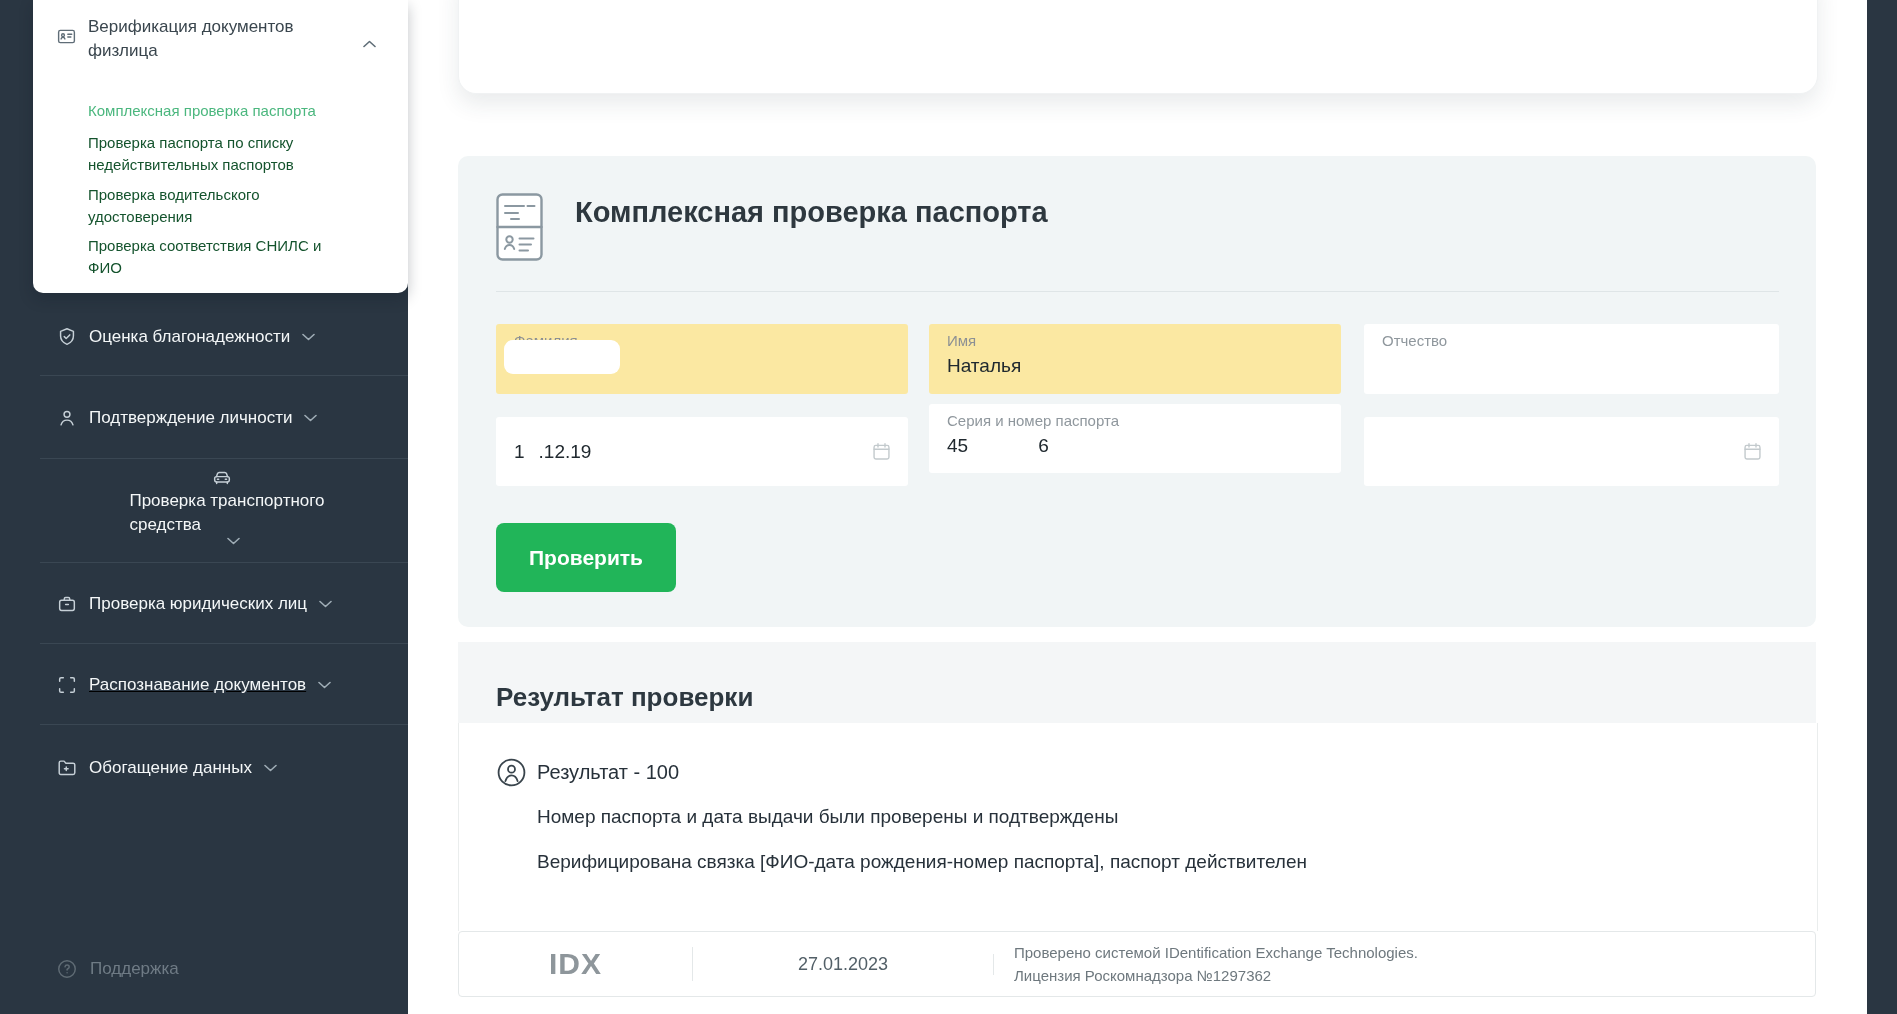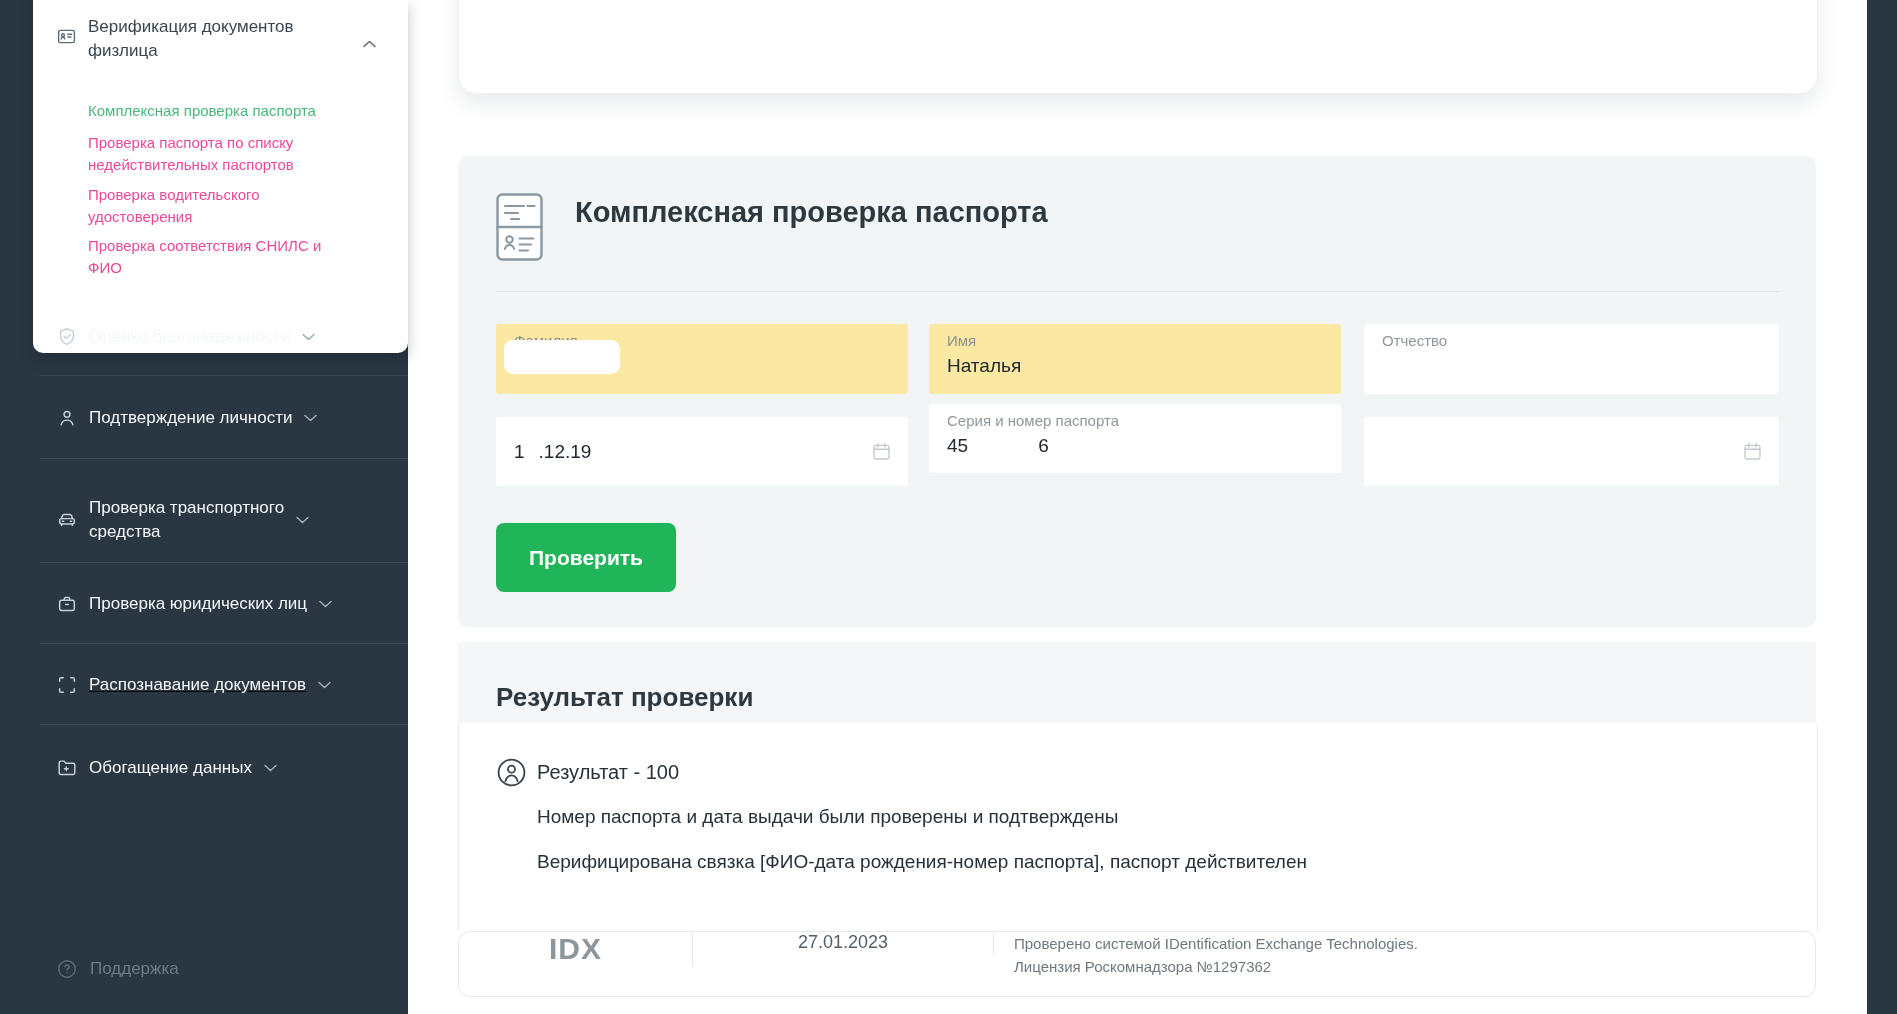--- a/index.html
+++ b/index.html
@@ -10,45 +10,45 @@
     -webkit-font-smoothing:antialiased;
   }
   .abs{position:absolute;}
   svg{display:block;}
 
   
   .sidebar{left:0;top:0;width:408px;height:1014px;background:#2a3642;}
   .right-strip{left:1867px;top:0;width:30px;height:1014px;background:#2a3642;}
 
   .submenu-panel{
-    left:33px;top:0;width:375px;height:353px;background:#ffffff;
+    left:33px;top:0;width:375px;height:293px;background:#ffffff;
     border-radius:0 0 10px 10px;box-shadow:0 6px 14px rgba(15,25,35,.25);
   }
   .submenu-header-icon{left:23px;top:26px;color:#5f6d77;}
   .submenu-title{
     left:55px;top:15px;width:270px;font-size:17px;line-height:24px;
     color:#3a464e;white-space:pre-line;
   }
   .submenu-chevron{left:330px;top:40px;color:#5f6d77;cursor:pointer;}
   .submenu-item{
-    left:55px;width:305px;font-size:15px;line-height:22px;color:#ec4899;
+    left:55px;width:305px;font-size:15px;line-height:22px;color:#14532d;
     white-space:pre-line;cursor:pointer;text-decoration:none;display:block;
   }
   .submenu-item.active{color:#4bb77e;}
   .si-1{top:100px;} .si-2{top:132px;} .si-3{top:184px;} .si-4{top:235px;}
 
   .nav-item{
     left:56px;right:10px;height:48px;display:flex;align-items:center;cursor:pointer;
   }
   .nav-item .nicon{width:22px;height:22px;margin-right:11px;color:#c6d0d7;flex:none;}
   .nav-item .nlabel{
     font-size:17px;line-height:24px;color:#f4f7f8;white-space:pre-line;
   }
   .nav-item .nchev{margin-left:12px;color:#9fadb6;flex:none;}
-  .nv-1{top:313px;} .nv-2{top:394px;} .nv-3{top:496px;}
+  .nv-1{top:313px;} .nv-2{top:394px;} .nv-3{top:467px;flex-direction:column;}
   .nv-4{top:580px;} .nv-5{top:661px;text-decoration:underline;} .nv-6{top:744px;}
   .nav-divider{left:40px;width:368px;height:1px;background:#3a4753;}
   .nd-1{top:375px;} .nd-2{top:458px;} .nd-3{top:562px;} .nd-4{top:643px;} .nd-5{top:724px;}
 
   .support{left:56px;top:958px;display:flex;align-items:center;cursor:pointer;}
   .support .nicon{width:22px;height:22px;margin-right:12px;color:#5f6b74;}
   .support .slabel{font-size:17px;color:#6f7b85;}
 
   
   .top-card{
@@ -92,22 +92,22 @@
     left:458px;top:723px;width:1358px;height:208px;background:#ffffff;
     border-left:1px solid #eaeded;border-right:1px solid #eaeded;
   }
   .r-icon{left:37px;top:34px;color:#39444c;}
   .r-line{left:78px;font-size:19px;line-height:24px;color:#27313a;}
   .r-line1{top:37px;font-size:20px;}
   .r-line2{top:82px;}
   .r-line3{top:127px;}
 
   .footerbar{
-    left:458px;top:931px;width:1358px;height:66px;display:flex;align-items:flex-start;
-    border:1px solid #e4e8e9;border-radius:12px;box-sizing:border-box;background:#fff;
+    left:458px;top:931px;width:1358px;height:66px;display:flex;align-items:center;
+    border:1px solid #e4e8e9;border-radius:4px;box-sizing:border-box;background:#fff;
   }
   .fc{display:flex;align-items:center;justify-content:center;}
   .fc1{width:233px;border-right:1px solid #e4e8e9;}
   .idx-logo{font-size:30px;font-weight:800;letter-spacing:1px;color:#8e969b;}
   .fc2{width:300px;border-right:1px solid #e4e8e9;font-size:18px;color:#525f67;}
   .fc3{flex:1;flex-direction:column;align-items:flex-start;justify-content:center;
        padding-left:20px;font-size:15px;line-height:23px;color:#6e787e;}
 </style>
 </head>
 <body>

